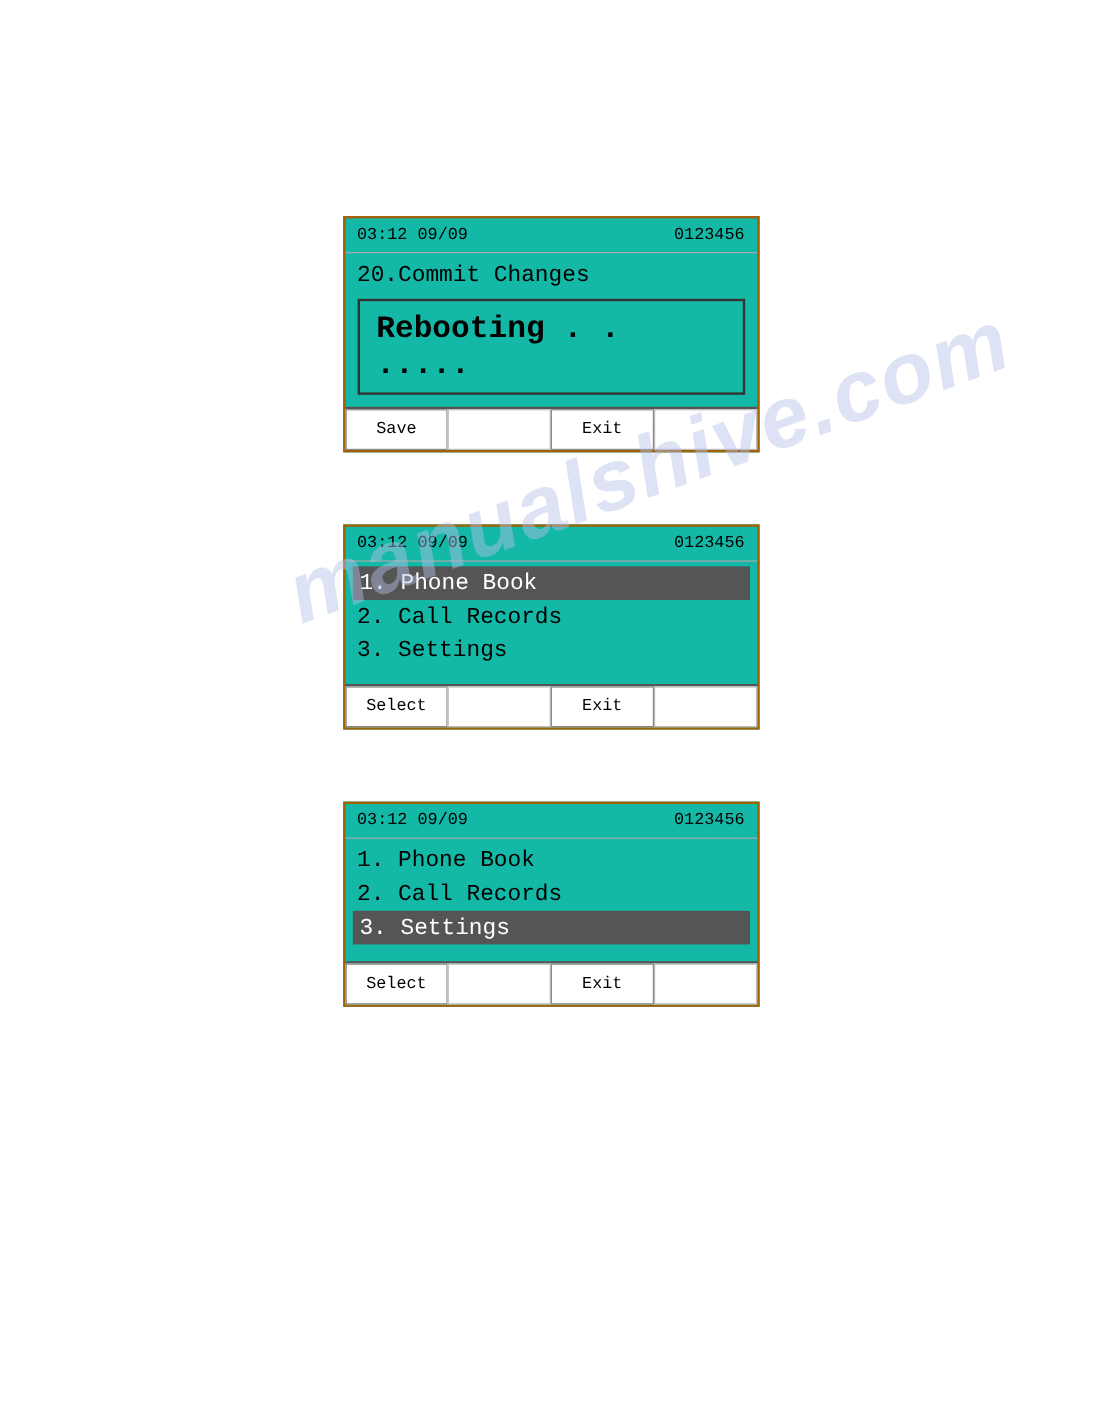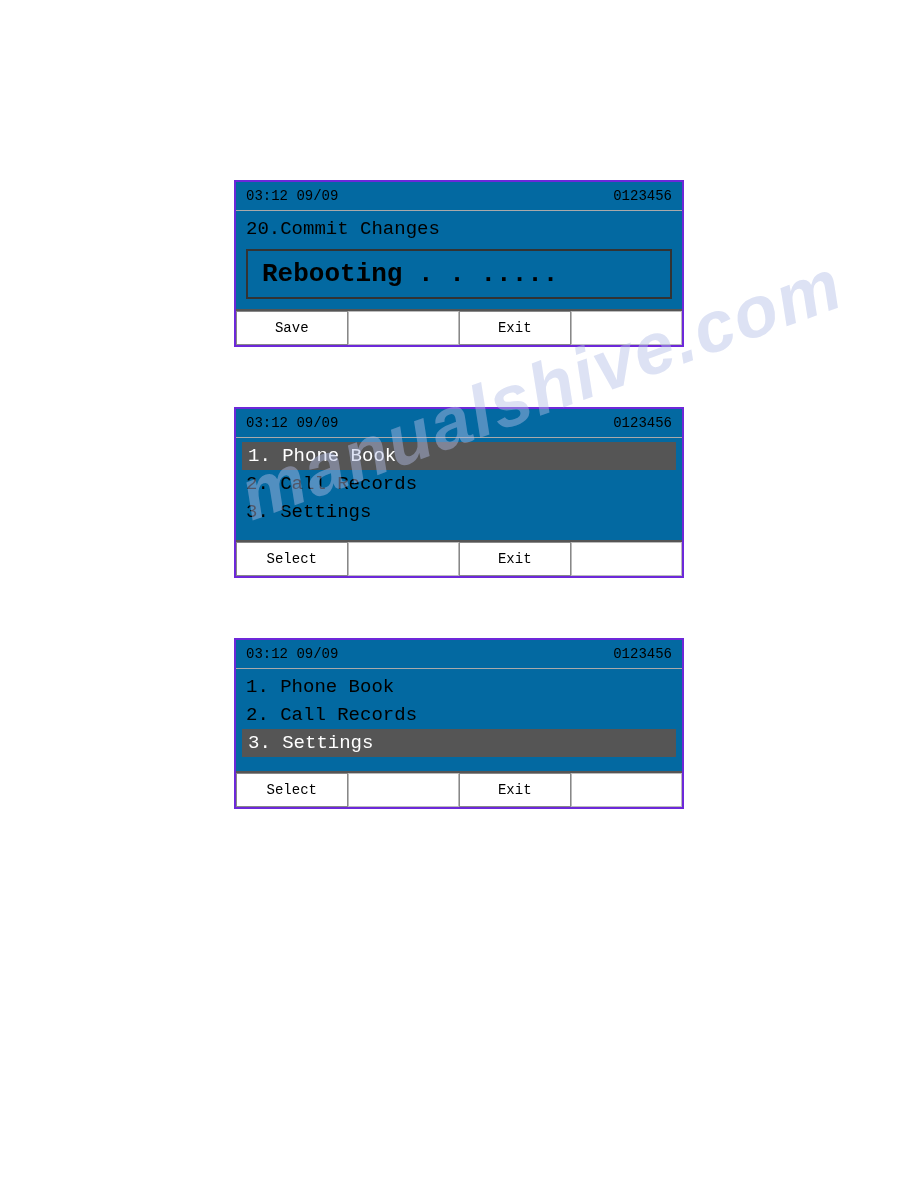--- a/index.html
+++ b/index.html
@@ -40,23 +40,23 @@
       font-weight: bold;
       transform: rotate(-20deg);
       pointer-events: none;
       z-index: 10;
       line-height: 1.1;
       letter-spacing: 2px;
     }
 
     
     .phone-screen {
-      width: 450px;
-      border: 2px solid #6d28d9;
-      background: #0369a1;
+      width: 347px;
+      border: 2px solid #a16207;
+      background: #14b8a6;
       font-family: 'Courier New', Courier, monospace;
       font-size: 14px;
     }
 
     .screen-header {
       display: flex;
       justify-content: space-between;
       padding: 6px 10px;
       border-bottom: 1px solid #aaa;
       font-size: 14px;

